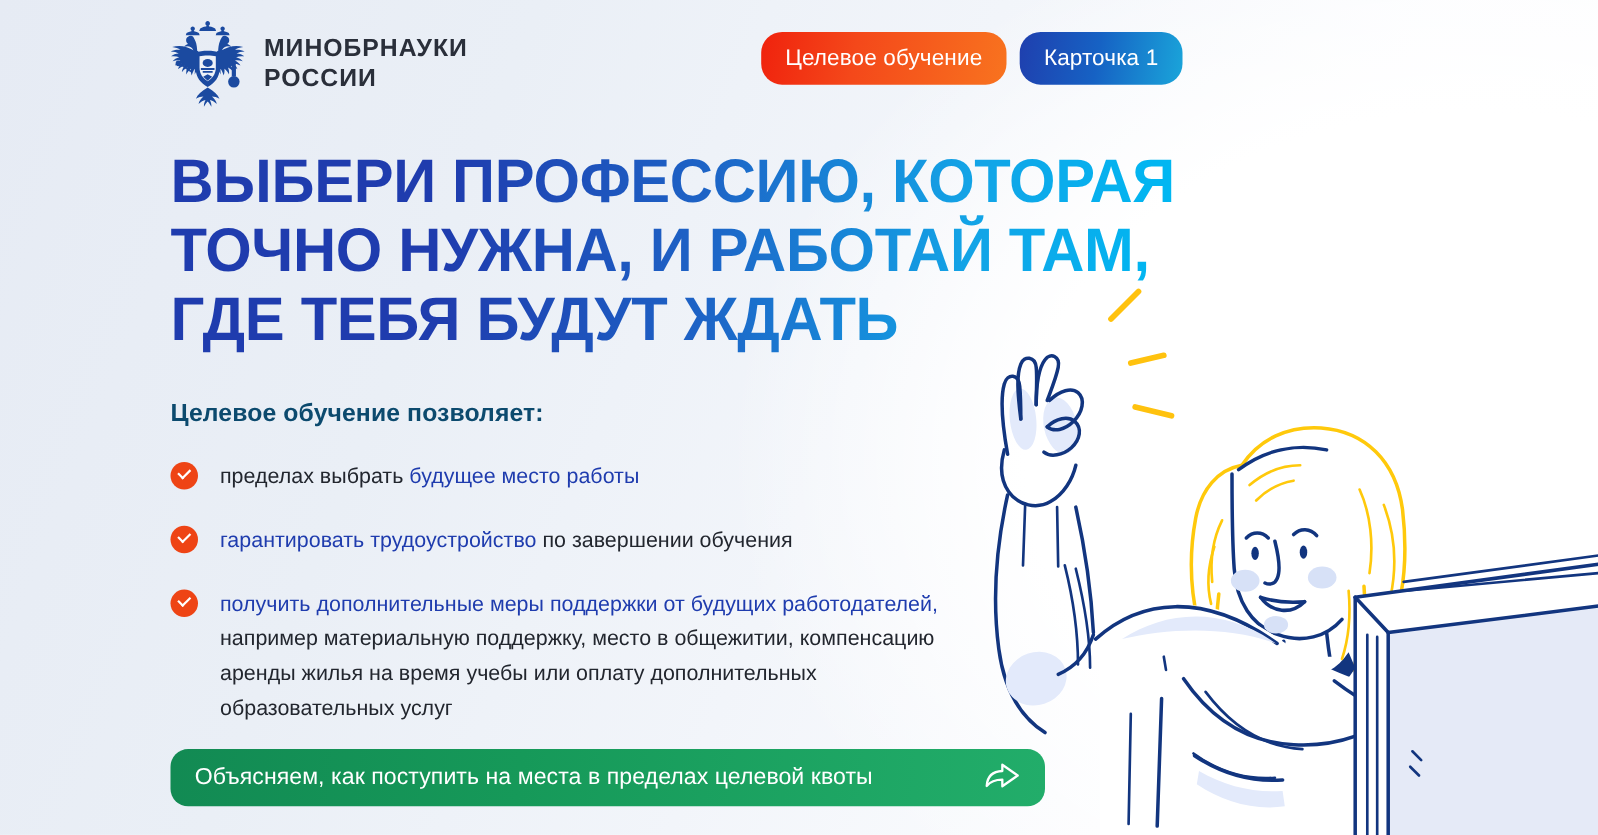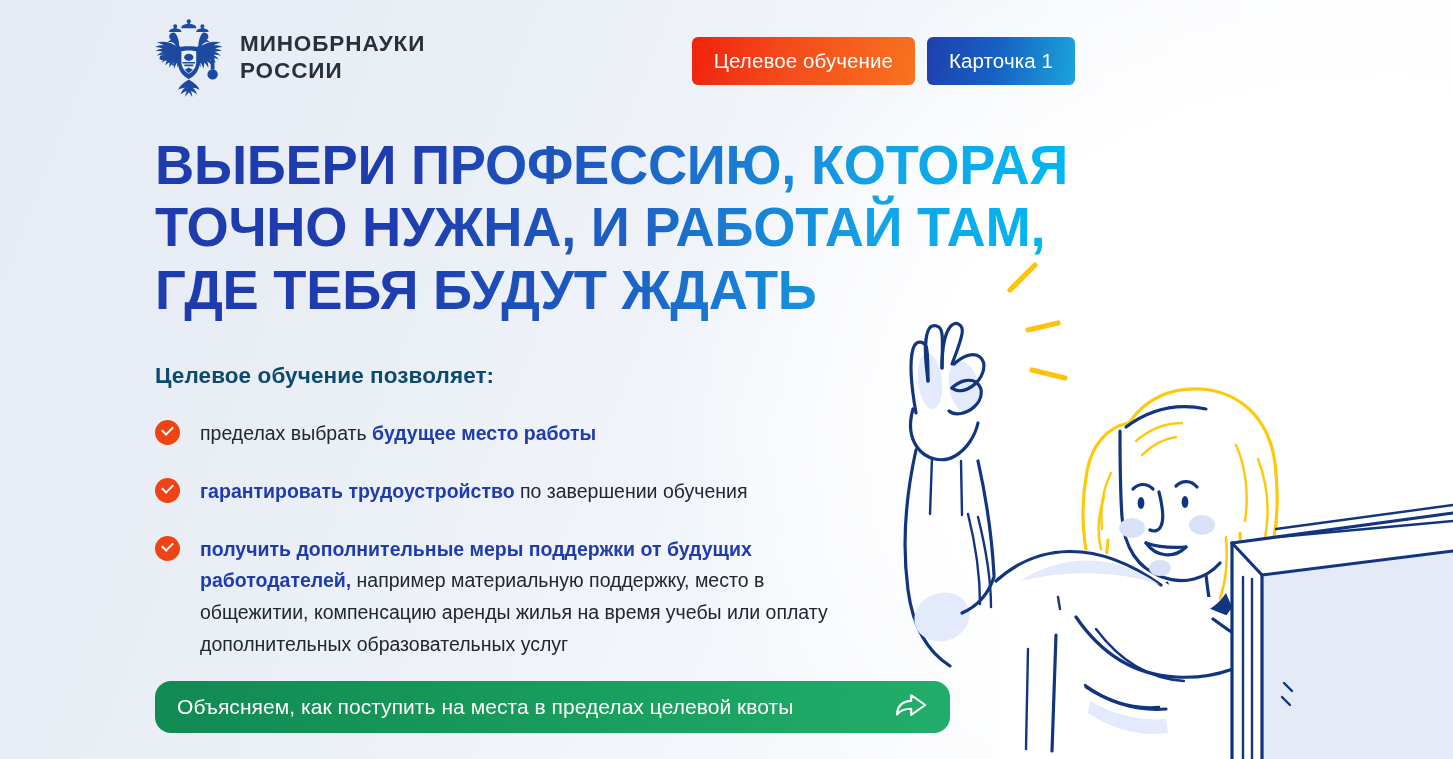--- a/index.html
+++ b/index.html
@@ -17,24 +17,23 @@
 
   .brand { position:absolute; left:152px; top:16px; display:flex; align-items:center; gap:14px; }
   .emblem { width:74px; height:84px; display:block; }
   .brand-name {
     color:#2a2f3a; font-size:22.5px; font-weight:700; line-height:1.18;
     letter-spacing:0.9px; white-space:pre-line;
   }
 
   .badges { position:absolute; right:155px; top:29px; display:flex; gap:12px; align-items:center; }
   .badge {
-    height:48px; border-radius:6px; display:flex; align-items:center; justify-content:center;
+    height:48px; border-radius:19px; display:flex; align-items:center; justify-content:center;
     color:#ffffff; font-size:20.5px; font-weight:400; letter-spacing:0.1px; padding:0 22px;
     white-space:nowrap;
-    margin-top:8px;
   }
   .badge-orange { background:linear-gradient(100deg,#f0220d 0%,#f4481a 38%,#f8731f 100%); }
   .badge-blue   { background:linear-gradient(100deg,#1f3fae 0%,#1662c4 48%,#1aa5da 100%); }
 
   
   .headline {
     position:absolute; left:155px; top:134px; width:1060px;
     font-size:56px; font-weight:800; line-height:1.115;
     letter-spacing:-0.3px; text-transform:uppercase; white-space:pre-line;
     background:linear-gradient(92deg,#1f3cae 0%,#1f3cae 24%, #1d63c6 47%, #13a3e6 70%, #00b7f2 88%, #00b7f2 100%);
@@ -56,21 +55,21 @@
   .check {
     flex:0 0 auto; width:25px; height:25px; border-radius:50%;
     background:#ee4415; position:relative; margin-top:2px;
   }
   .check::after{
     content:""; position:absolute; left:7px; top:6px;
     width:9px; height:5px; border-left:2.4px solid #fff; border-bottom:2.4px solid #fff;
     transform:rotate(-45deg);
   }
   .li-text { font-size:19.5px; line-height:1.63; color:#22262e; }
-  .li-text b { color:#1f3cae; font-weight:700; }
+  .li-text b { color:#1f3cae; font-weight:400; }
 
   
   .cta {
     position:absolute; left:155px; top:681px; width:795px; height:52px;
     border-radius:16px; background:linear-gradient(96deg,#128a53 0%,#169959 40%,#22ad6a 100%);
     display:flex; align-items:center; justify-content:space-between; padding:0 22px 0 22px;
     color:#ffffff;
   }
   .cta-text { font-size:21px; font-weight:400; letter-spacing:0.05px; white-space:nowrap; }
   .cta-icon { width:34px; height:30px; flex:0 0 auto; margin-left:14px; }

